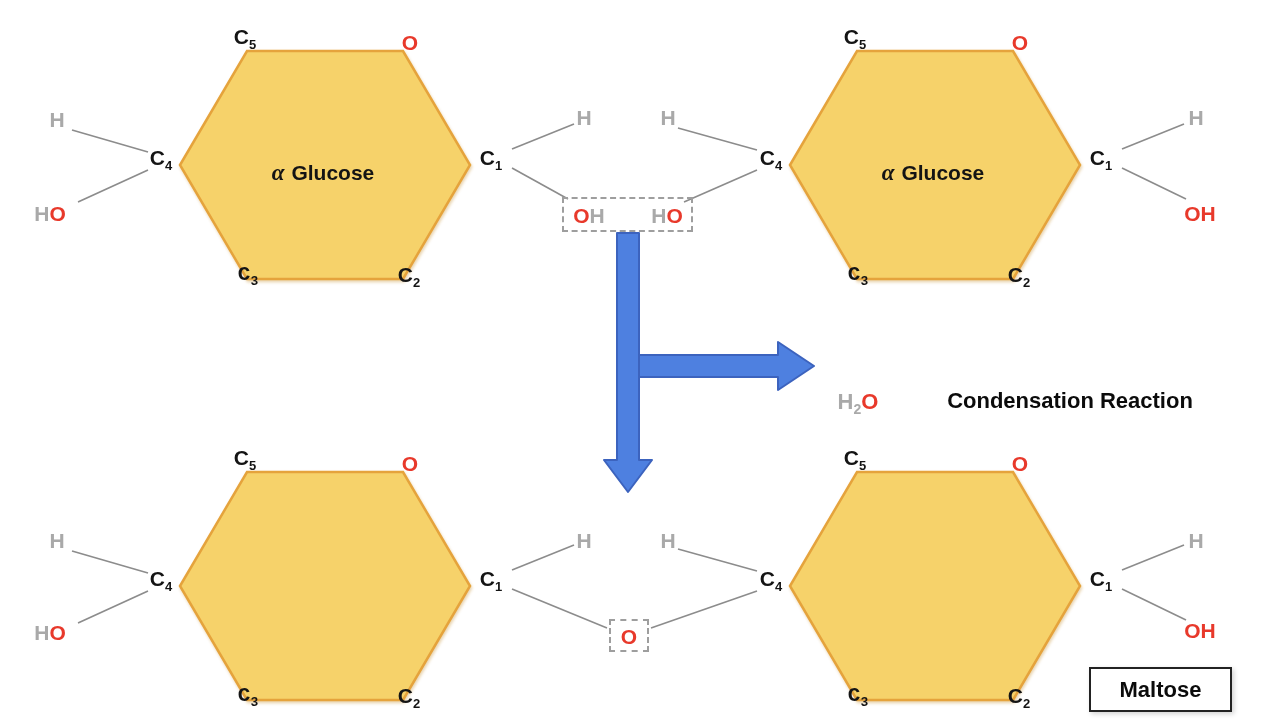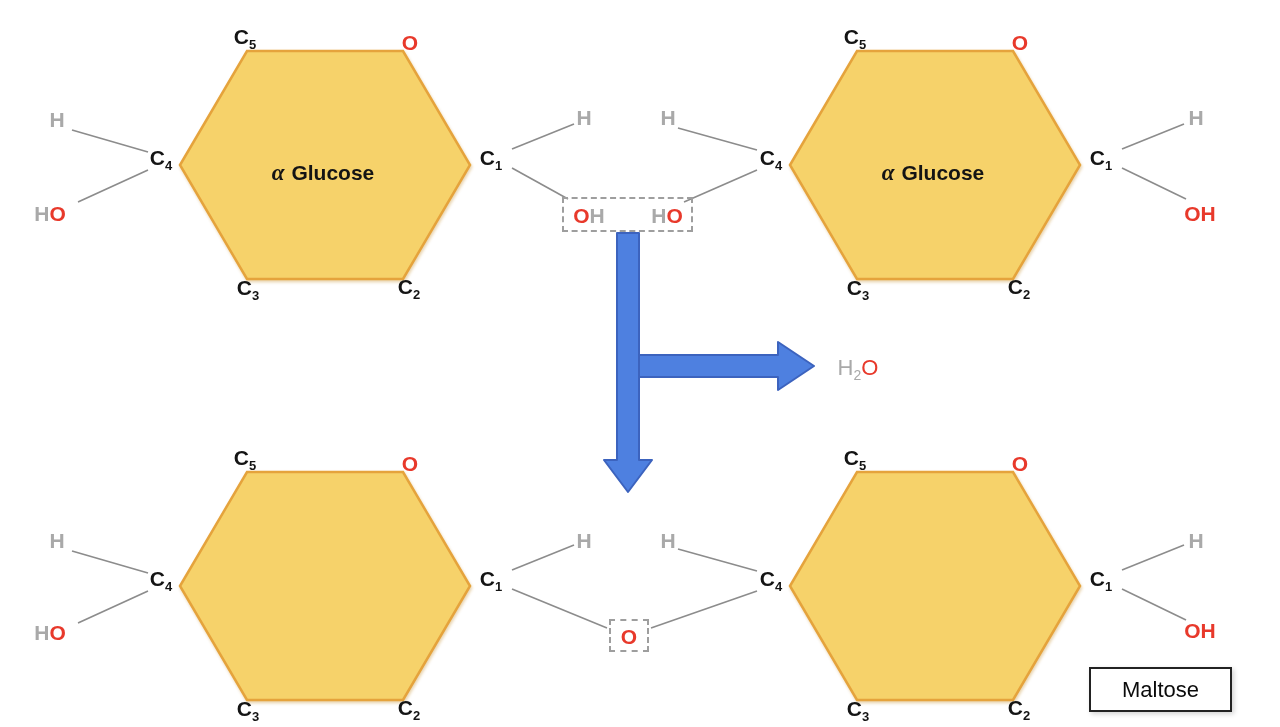--- a/index.html
+++ b/index.html
@@ -35,42 +35,42 @@
   .lbl sub { font-size:13px; line-height:0; font-weight:bold; }
 
   .o-red { color:var(--oxygen-red,#E8392B); }
   .h-gray { color:var(--hydrogen-gray,#A9A9A9); }
 
   .molecule { position:absolute; width:0; height:0; }
   .pos-c5 { left:-80px;  top:-129px; }
   .pos-o  { left:85px;   top:-123px; }
   .pos-c4 { left:-164px; top:-8px; }
   .pos-c1 { left:150px;  top:-8px;margin-left:16px; }
-  .pos-c3 { left:-77px;  top:122px; }
-  .pos-c2 { left:84px;   top:121px; }
+  .pos-c3 { left:-77px;  top:109px;font-family:Liberation Mono, monospace; }
+  .pos-c2 { left:84px;   top:109px; }
   .pos-name { left:-2px; top:7px; font-size:21px;text-align:right; }
   .alpha { font-style:italic; font-family:"Liberation Serif", serif; font-size:23px; margin-right:7px; }
 
   .dashed-box {
     position:absolute;
     border:2px dashed var(--dashed-box-gray,#9E9E9E);
     background:transparent;
   }
 
   .annot {
     position:absolute; transform:translate(-50%,-50%);
-    font-weight:normal; font-size:22px; color:#0b0b0b; white-space:nowrap;
+    font-weight:bold; font-size:22px; color:#0b0b0b; white-space:nowrap;margin-top:34px;
   }
   .annot sub { font-size:14px; line-height:0; }
 
   .maltose-box {
     position:absolute; left:1089px; top:667px; width:143px; height:45px;
     border:2px solid #222; background:#ffffff;
     display:flex; align-items:center; justify-content:center;
-    font-weight:normal; font-size:22px; color:#0b0b0b;
+    font-weight:bold; font-size:22px; color:#0b0b0b;
     box-shadow:2px 2px 5px rgba(0,0,0,0.18);
   }
 </style>
 </head>
 <body>
 
 <div class="canvas">
 
   <svg class="layer" viewBox="0 0 1280 727">
 
@@ -162,18 +162,19 @@
   <div class="lbl h-gray" style="left:584px; top:540px;">H</div>
   <div class="lbl o-red" style="left:629px; top:636px;">O</div>
   <div class="lbl h-gray" style="left:668px; top:540px;">H</div>
 
   <div class="lbl h-gray" style="left:1196px; top:540px;">H</div>
   <div class="lbl" style="left:1200px; top:630px;"><span class="o-red">O</span><span class="o-red">H</span></div>
 
   <div class="annot" style="left:858px; top:368px;">
     <span class="h-gray">H</span><sub class="h-gray">2</sub><span class="o-red">O</span>
   </div>
+  <div class="annot" style="left:1070px; top:367px;">Condensation Reaction</div>
 
   <div class="maltose-box">
     <span>Maltose</span>
   </div>
 
 </div>
 
 </body></html>

